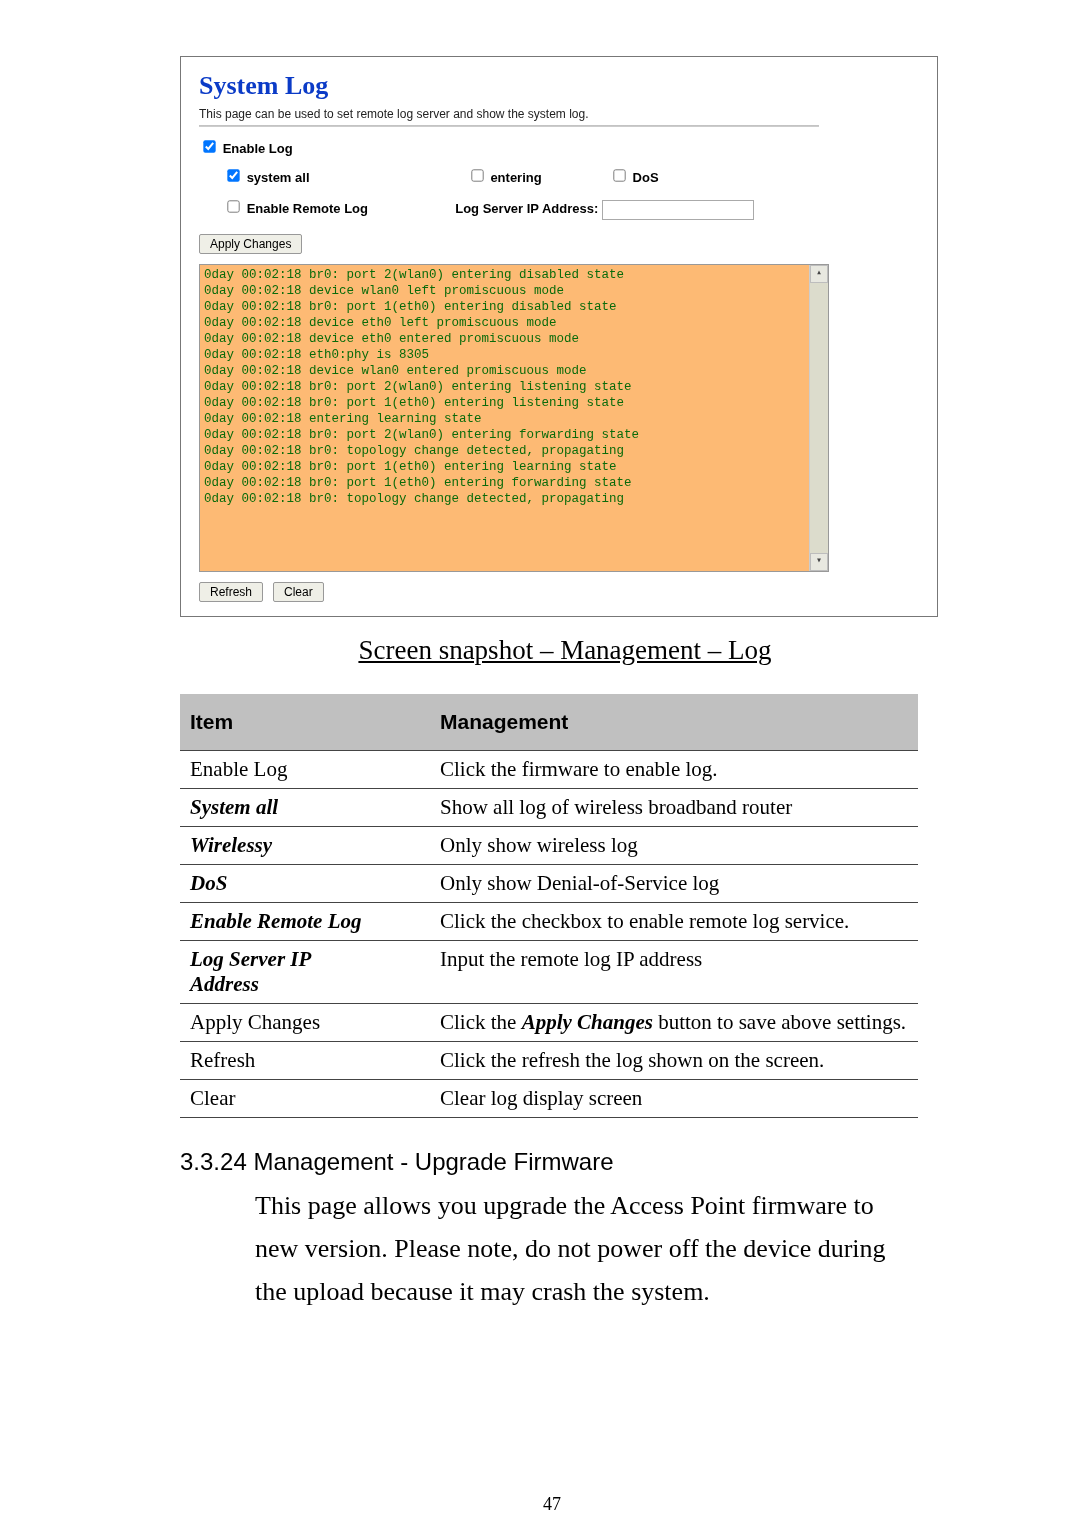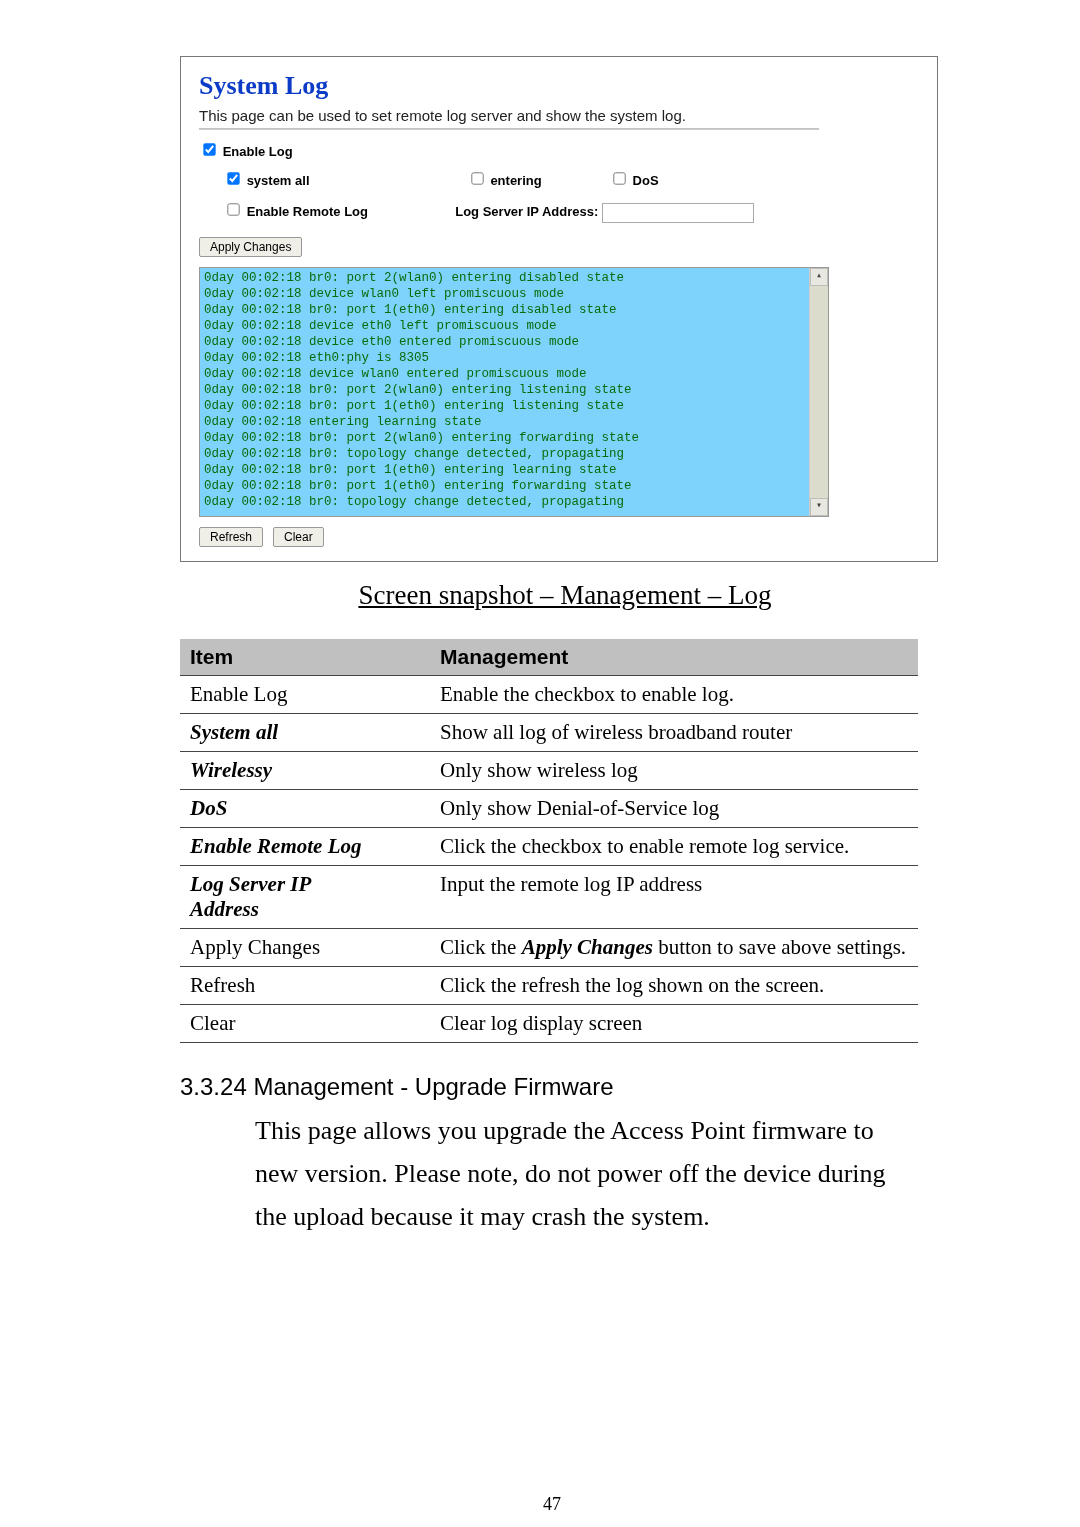--- a/index.html
+++ b/index.html
@@ -23,21 +23,21 @@
     width: 720px;
   }
   .syslog-title {
     color: #0b3bc7;
     font-family: "Times New Roman", serif;
     font-size: 26px;
     font-weight: bold;
     margin: 0 0 6px 0;
   }
   .syslog-desc {
-    font-size: 15px;
+    font-size: 12px;
     font-family: Arial, sans-serif;
     color: #222;
     margin-bottom: 4px;
   }
   .syslog-hr {
     width: 620px;
     height: 1px;
     background: linear-gradient(#ddd, #aaa);
     border-bottom: 1px solid #ccc;
   }
@@ -62,23 +62,23 @@
     border: 1px solid #999;
     font-family: Arial, sans-serif;
     font-size: 12px;
     padding: 2px 10px;
     border-radius: 2px;
     cursor: pointer;
   }
   .btn-row { margin-top: 14px; margin-bottom: 10px; }
   .logbox {
     border: 1px solid #999;
-    background: #7dd3fc;
+    background: #fdba74;
     width: 630px;
-    height: 250px;
+    height: 308px;
     overflow: hidden;
     font-family: "Courier New", monospace;
     font-size: 12.5px;
     line-height: 16px;
     color: #0a6b0a;
     padding: 2px 4px;
     box-sizing: border-box;
     position: relative;
   }
   .scrollbar {
@@ -123,21 +123,21 @@
     margin-top: 28px;
     width: 738px;
     border-collapse: collapse;
     font-size: 21px;
   }
   .desc-table th {
     background: #c0c0c0;
     text-align: left;
     font-family: Arial, sans-serif;
     font-weight: bold;
-    padding: 6px 10px;
+    padding: 16px 10px;
     font-size: 21px;
   }
   .desc-table td {
     border-bottom: 1px solid #444;
     padding: 6px 10px 6px 10px;
     vertical-align: top;
   }
   .desc-table td.col1 { width: 230px; }
   .desc-table thead tr { border-bottom: 1px solid #444; }
   .italic { font-style: italic; font-weight: bold; }
@@ -248,21 +248,21 @@
   <table class="desc-table">
     <thead>
       <tr>
         <th>Item</th>
         <th>Management</th>
       </tr>
     </thead>
     <tbody id="table-body">
         <tr>
           <td class="col1">Enable Log</td>
-          <td><span>Enable the checkbox to enable log.</span></td>
+          <td><span>Click the firmware to enable log.</span></td>
         </tr>
         <tr>
           <td class="col1"><span class="italic">System all</span></td>
           <td><span>Show all log of wireless broadband router</span></td>
         </tr>
         <tr>
           <td class="col1"><span class="italic">Wirelessy</span></td>
           <td><span>Only show wireless log</span></td>
         </tr>
         <tr>

